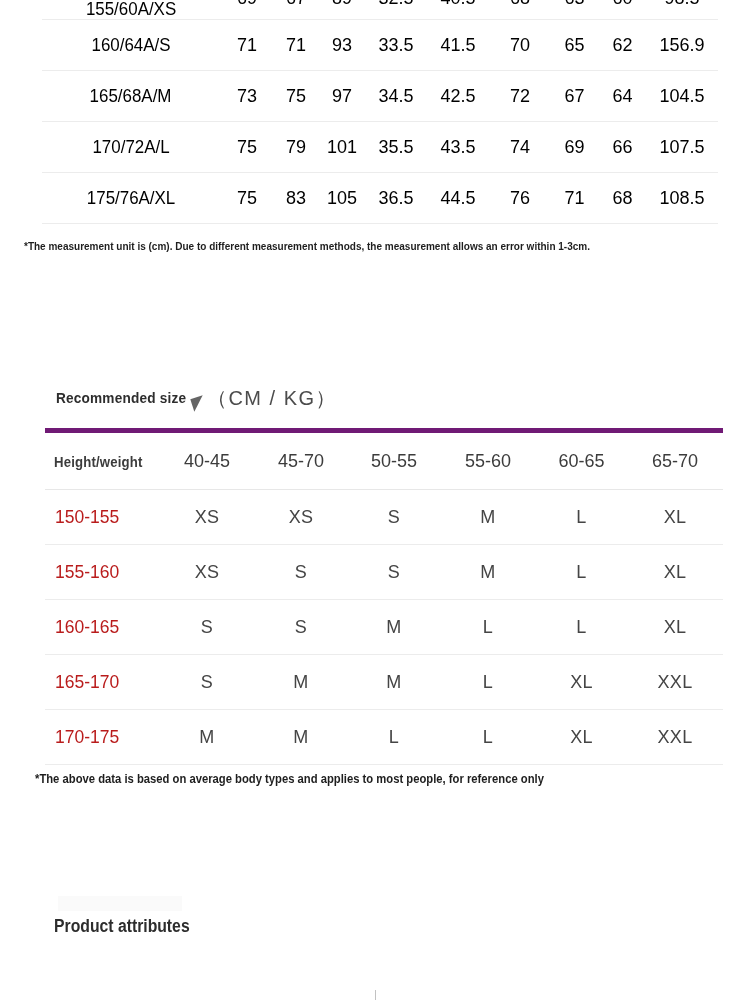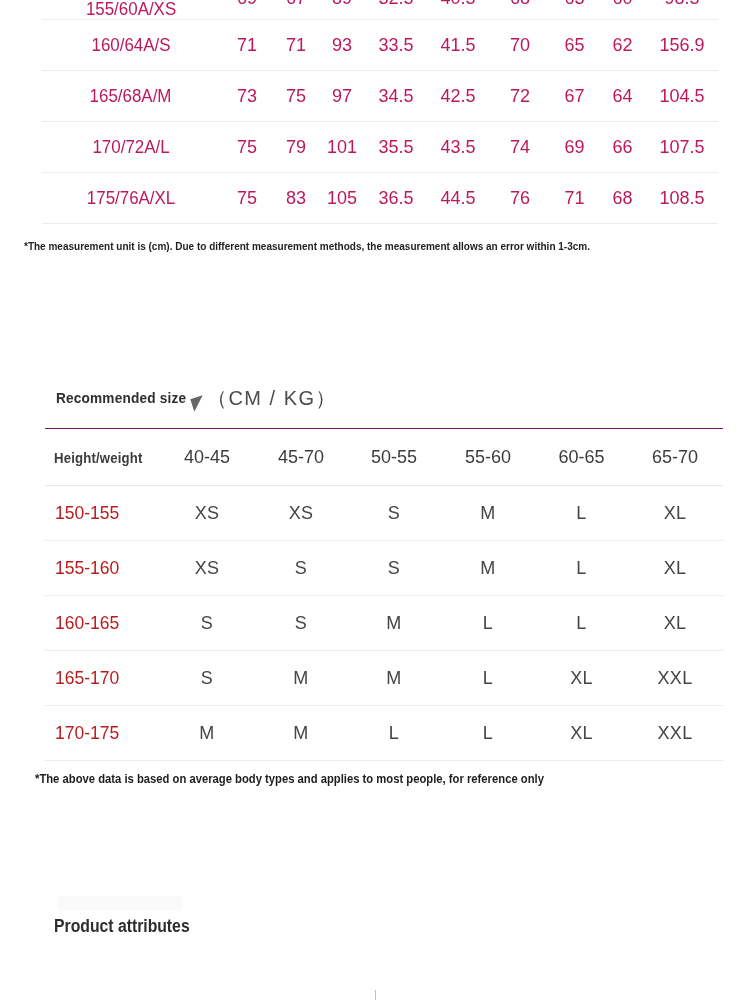--- a/index.html
+++ b/index.html
@@ -5,21 +5,21 @@
   html,body{margin:0;padding:0;}
   body{
     width:750px;height:1000px;position:relative;overflow:hidden;
     background:#ffffff;
     font-family:"Liberation Sans", sans-serif;
     -webkit-font-smoothing:antialiased;
   }
   
   .t1{position:absolute;left:42px;top:0;width:676px;}
   .t1-row{display:flex;align-items:center;height:50px;border-bottom:1px solid #ececec;
-          font-size:18px;color:#be185d;}
+          font-size:18px;color:#000000;}
   .t1-row.clipped{height:19px;}
   .t1-row.clipped .cellspan{display:inline-block;transform:translateY(-11.5px);}
   .t1 .cell{text-align:center;white-space:nowrap;}
   .t1 .c0{width:178px;}
   .t1 .c0 .cellspan{display:inline-block;transform:scaleX(.94);}
   .t1 .c1{width:54px;}.t1 .c2{width:44px;}.t1 .c3{width:48px;}
   .t1 .c4{width:60px;}.t1 .c5{width:64px;}.t1 .c6{width:60px;}
   .t1 .c7{width:49px;}.t1 .c8{width:47px;}.t1 .c9{width:72px;}
   
   .note1{position:absolute;left:24px;top:240px;font-size:11.5px;font-weight:bold;color:#1f1f1f;
@@ -27,21 +27,21 @@
   .note2{position:absolute;left:35px;top:772px;font-size:12.5px;font-weight:bold;color:#1e1e1e;
          white-space:nowrap;transform:scaleX(.9);transform-origin:left center;}
   
   .rec-head{position:absolute;left:56px;top:382px;display:flex;align-items:center;height:32px;}
   .rec-title{font-size:15.5px;font-weight:bold;color:#2e2e2e;white-space:nowrap;
              display:inline-block;transform:scaleX(.88);transform-origin:left center;letter-spacing:.2px;}
   .rec-cursor{width:0;height:0;border-top:13px solid #4a4a4a;border-right:13px solid transparent;
               transform:rotate(-18deg);margin-left:-12px;margin-top:10px;opacity:.85;}
   .rec-suffix{font-size:20px;color:#4c4c4c;letter-spacing:1.5px;white-space:nowrap;margin-left:2px;}
   
-  .t2{position:absolute;left:45px;top:428px;width:678px;border-top:1px solid #701a75;}
+  .t2{position:absolute;left:45px;top:428px;width:678px;border-top:5px solid #701a75;}
   .t2-row{display:flex;align-items:center;height:54px;border-bottom:1px solid #ececec;
           font-size:18px;color:#454545;}
   .t2-row.head{height:56px;border-bottom:1px solid #e7e7e7;color:#3c3c3c;}
   .t2 .cell{text-align:center;white-space:nowrap;}
   .t2 .h0{width:115px;text-align:left;box-sizing:border-box;padding-left:9px;}
   .t2 .h0 .cellspan{display:inline-block;transform:scaleX(.85);transform-origin:left center;
                     font-weight:bold;font-size:15.5px;letter-spacing:.2px;}
   .t2 .r0{width:115px;text-align:left;box-sizing:border-box;padding-left:10px;font-size:17.5px;color:#b91c1c;}
   .t2 .k1{width:94px;}.t2 .k2{width:94px;}.t2 .k3{width:92px;}
   .t2 .k4{width:96px;}.t2 .k5{width:91px;}.t2 .k6{width:96px;}

